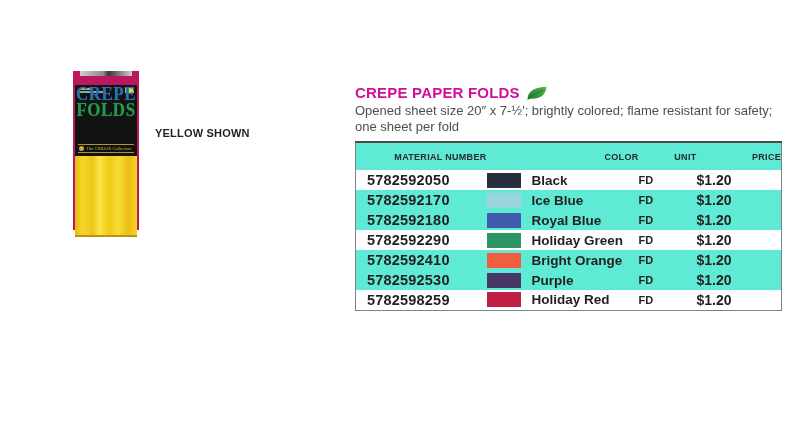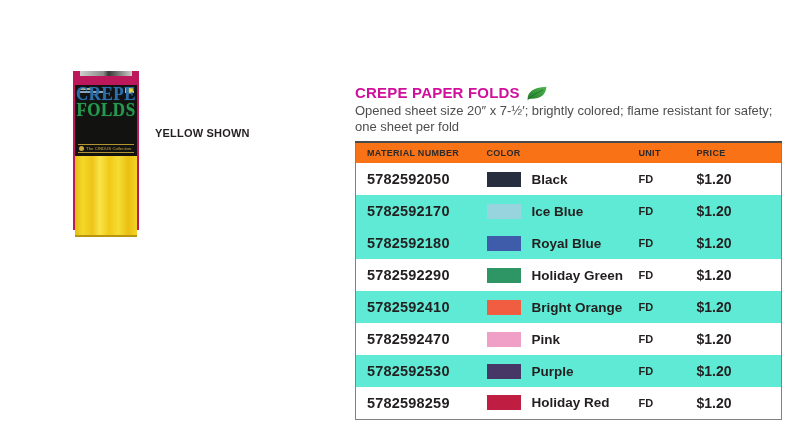--- a/index.html
+++ b/index.html
@@ -39,24 +39,24 @@
   .content { position:absolute; left:322px; top:84px; width:426px;margin-left:33px; }
   .title-row { display:flex; align-items:center; gap:6px; }
   .section-title { font-size:15px; font-weight:bold; letter-spacing:.2px; color:#d0109c; }
   .leaf { width:22px; height:16px; }
   .desc { margin-top:2px; font-size:13px; line-height:16px; color:#4d4e50; width:426px; }
 
   
   table { margin-top:6px; width:426px; border-collapse:collapse; table-layout:fixed;
           border:1px solid #808184; border-top:2px solid #4a4b4d; }
   col.c1{width:131px;} col.c2{width:152px;} col.c3{width:58px;} col.c4{width:85px;}
-  thead th { background:#f97316; height:21px; font-size:9px; font-weight:bold;
-             color:#2a2a2c; letter-spacing:.3px; text-align:left; vertical-align:middle; }
+  thead th { background:#5eead4; height:28px; font-size:9px; font-weight:bold;
+             color:#2a2a2c; letter-spacing:.3px; text-align:right; vertical-align:middle; }
   th.h-material { padding-left:11px; }
-  tbody tr { height:32px; background:#ffffff; }
+  tbody tr { height:20px; background:#ffffff; }
   tbody tr.alt { background:#5eead4; }
   td { vertical-align:middle; color:#231f20; }
   td.mat { padding-left:11px; font-size:14.5px; font-weight:bold; letter-spacing:.2px; }
   td.colorcell { font-size:0; }
   .swatch { display:inline-block; width:34px; height:15px; vertical-align:middle; }
   .cname { display:inline-block; margin-left:11px; font-size:13.5px; font-weight:bold;
            vertical-align:middle; }
   td.unit { font-size:11px; font-weight:bold; }
   td.price { font-size:14px; font-weight:bold; }
 </style>
@@ -149,28 +149,20 @@
     <td class="price">$1.20</td>
   </tr>
           <tr class="alt">
     <td class="mat">5782592410</td>
     <td class="colorcell">
       <span class="swatch" style="background: rgb(241, 93, 64);"></span><span class="cname">Bright Orange</span>
     </td>
     <td class="unit">FD</td>
     <td class="price">$1.20</td>
   </tr>
-          <tr>
-    <td class="mat">5782592470</td>
-    <td class="colorcell">
-      <span class="swatch" style="background: rgb(240, 160, 198);"></span><span class="cname">Pink</span>
-    </td>
-    <td class="unit">FD</td>
-    <td class="price">$1.20</td>
-  </tr>
           <tr class="alt">
     <td class="mat">5782592530</td>
     <td class="colorcell">
       <span class="swatch" style="background: rgb(71, 55, 103);"></span><span class="cname">Purple</span>
     </td>
     <td class="unit">FD</td>
     <td class="price">$1.20</td>
   </tr>
           <tr>
     <td class="mat">5782598259</td>

